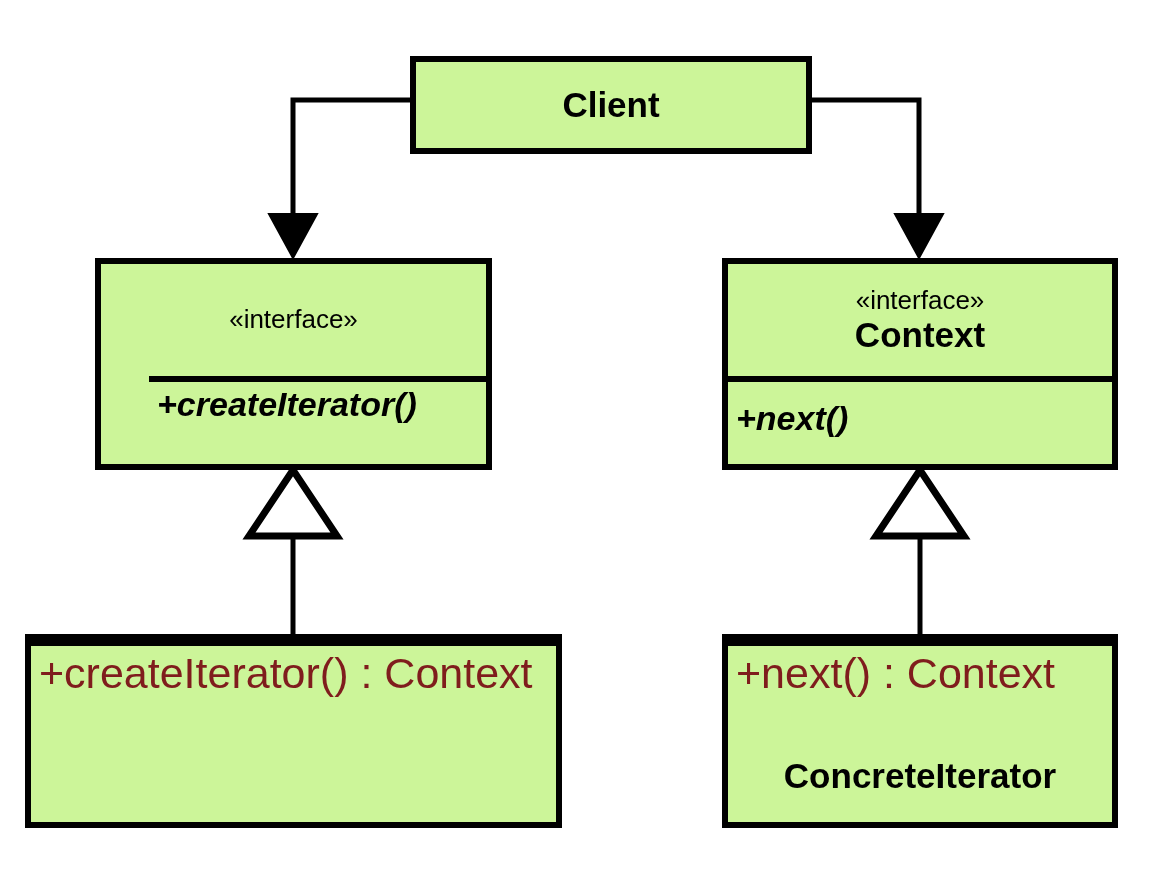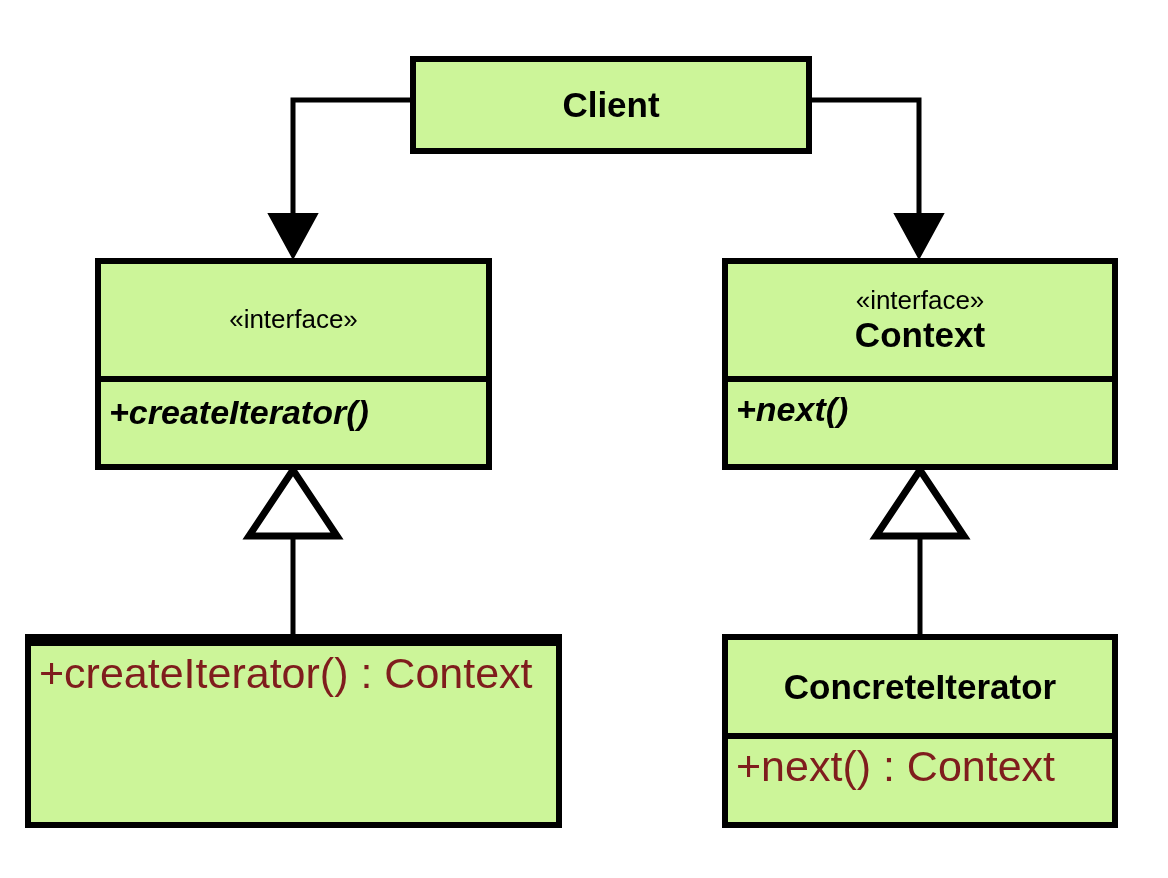--- a/index.html
+++ b/index.html
@@ -112,43 +112,43 @@
   <div class="uml-class" style="left:410px; top:56px; width:402px; height:98px;">
     <div class="compartment head" style="flex:1 1 auto;border-radius:6px;">
       <div class="class-name">Client</div>
     </div>
   </div>
 
   <div class="uml-class" style="left:95px; top:258px; width:397px; height:212px;">
     <div class="compartment head" style="height:112px; flex:0 0 112px;">
       <div class="stereotype">«interface»</div>
     </div>
-    <div class="compartment ops" style="flex:1 1 auto; justify-content:flex-start; padding-top:12px;">
+    <div class="compartment ops" style="flex:1 1 auto; justify-content:flex-start; padding-top:4px;margin-left:48px;">
       <div class="op-abstract">+createIterator()</div>
     </div>
   </div>
 
   <div class="uml-class" style="left:722px; top:258px; width:396px; height:212px;">
     <div class="compartment head" style="height:112px; flex:0 0 112px;">
       <div class="stereotype">«interface»</div>
       <div class="class-name">Context</div>
     </div>
-    <div class="compartment ops" style="flex:1 1 auto; justify-content:flex-start; padding-top:9px;">
+    <div class="compartment ops" style="flex:1 1 auto; justify-content:flex-start; padding-top:18px;">
       <div class="op-abstract">+next()</div>
     </div>
   </div>
 
   <div class="uml-class" style="left:25px; top:634px; width:537px; height:194px;">
     <div class="compartment ops" style="flex:1 1 auto; justify-content:flex-start; padding-top:4px;">
       <div class="op-concrete">+createIterator() : Context</div>
     </div>
   </div>
 
   <div class="uml-class" style="left:722px; top:634px; width:396px; height:194px;">
+    <div class="compartment ops" style="flex:1 1 auto; justify-content:flex-start; padding-top:4px;">
+      <div class="op-concrete">+next() : Context</div>
+    </div>
     <div class="compartment head" style="height:93px; flex:0 0 93px;">
       <div class="class-name">ConcreteIterator</div>
-    </div>
-    <div class="compartment ops" style="flex:1 1 auto; justify-content:flex-start; padding-top:4px;">
-      <div class="op-concrete">+next() : Context</div>
     </div>
   </div>
 
 </div>
 
 </body></html>

